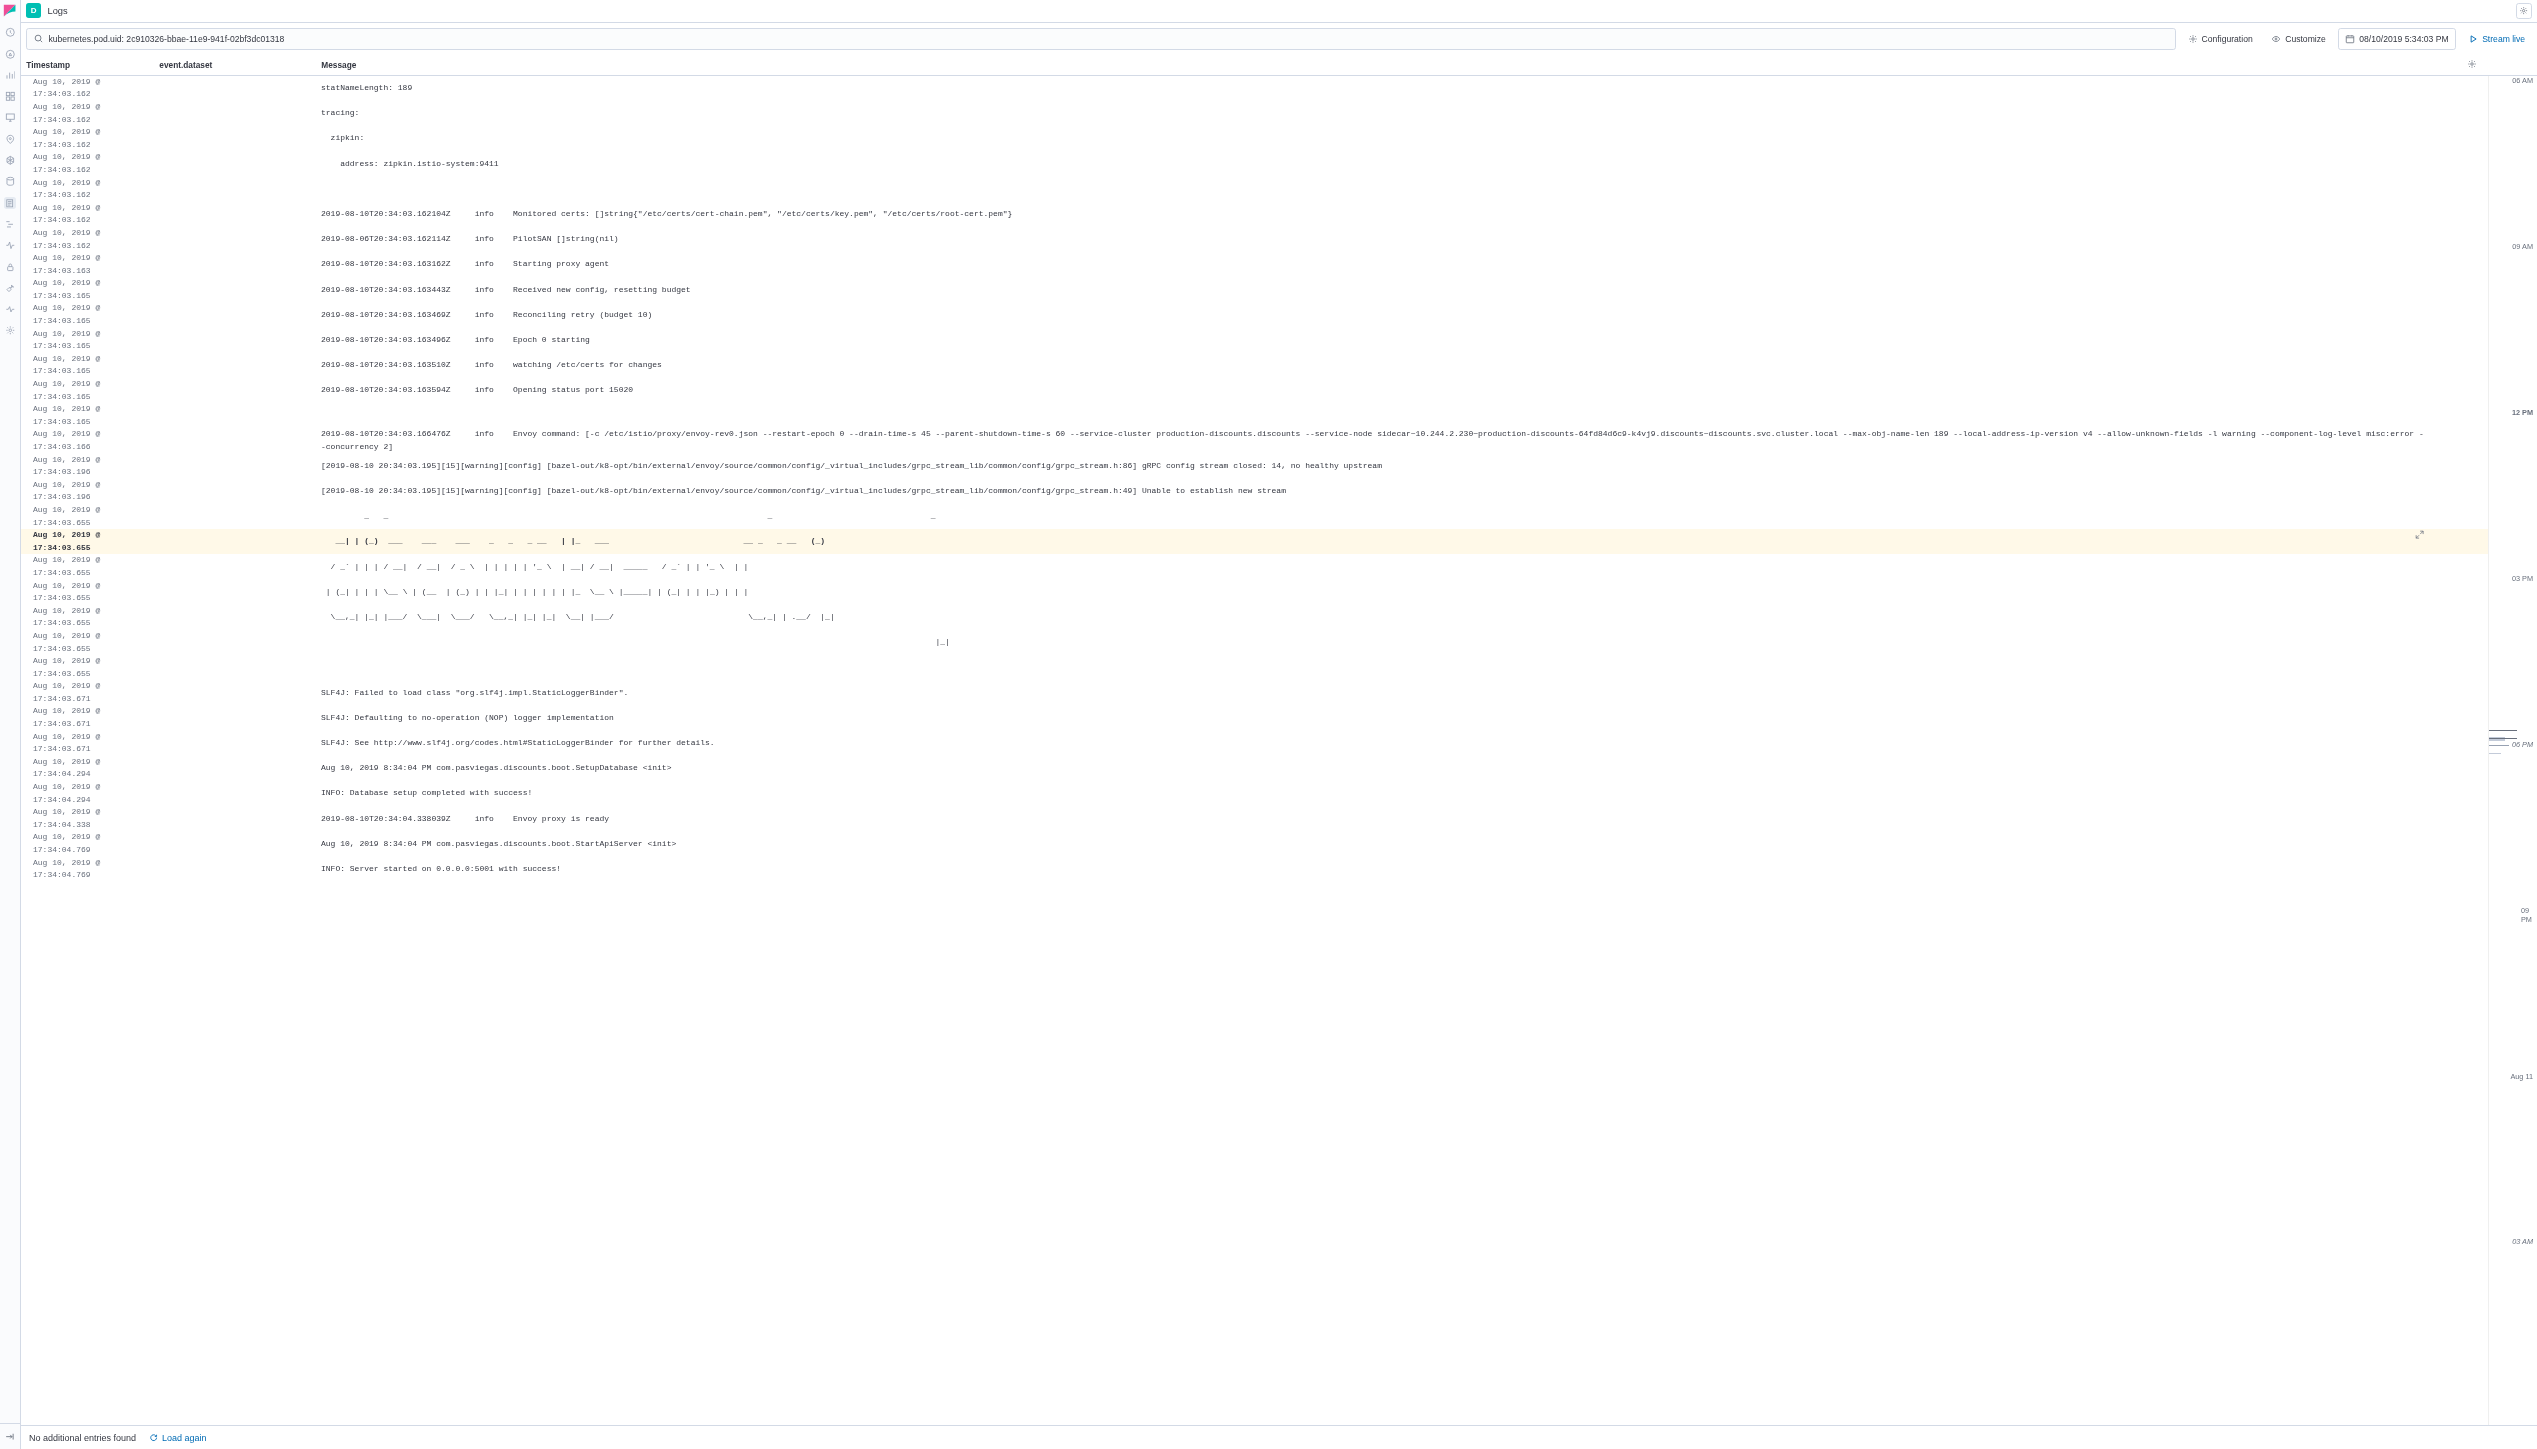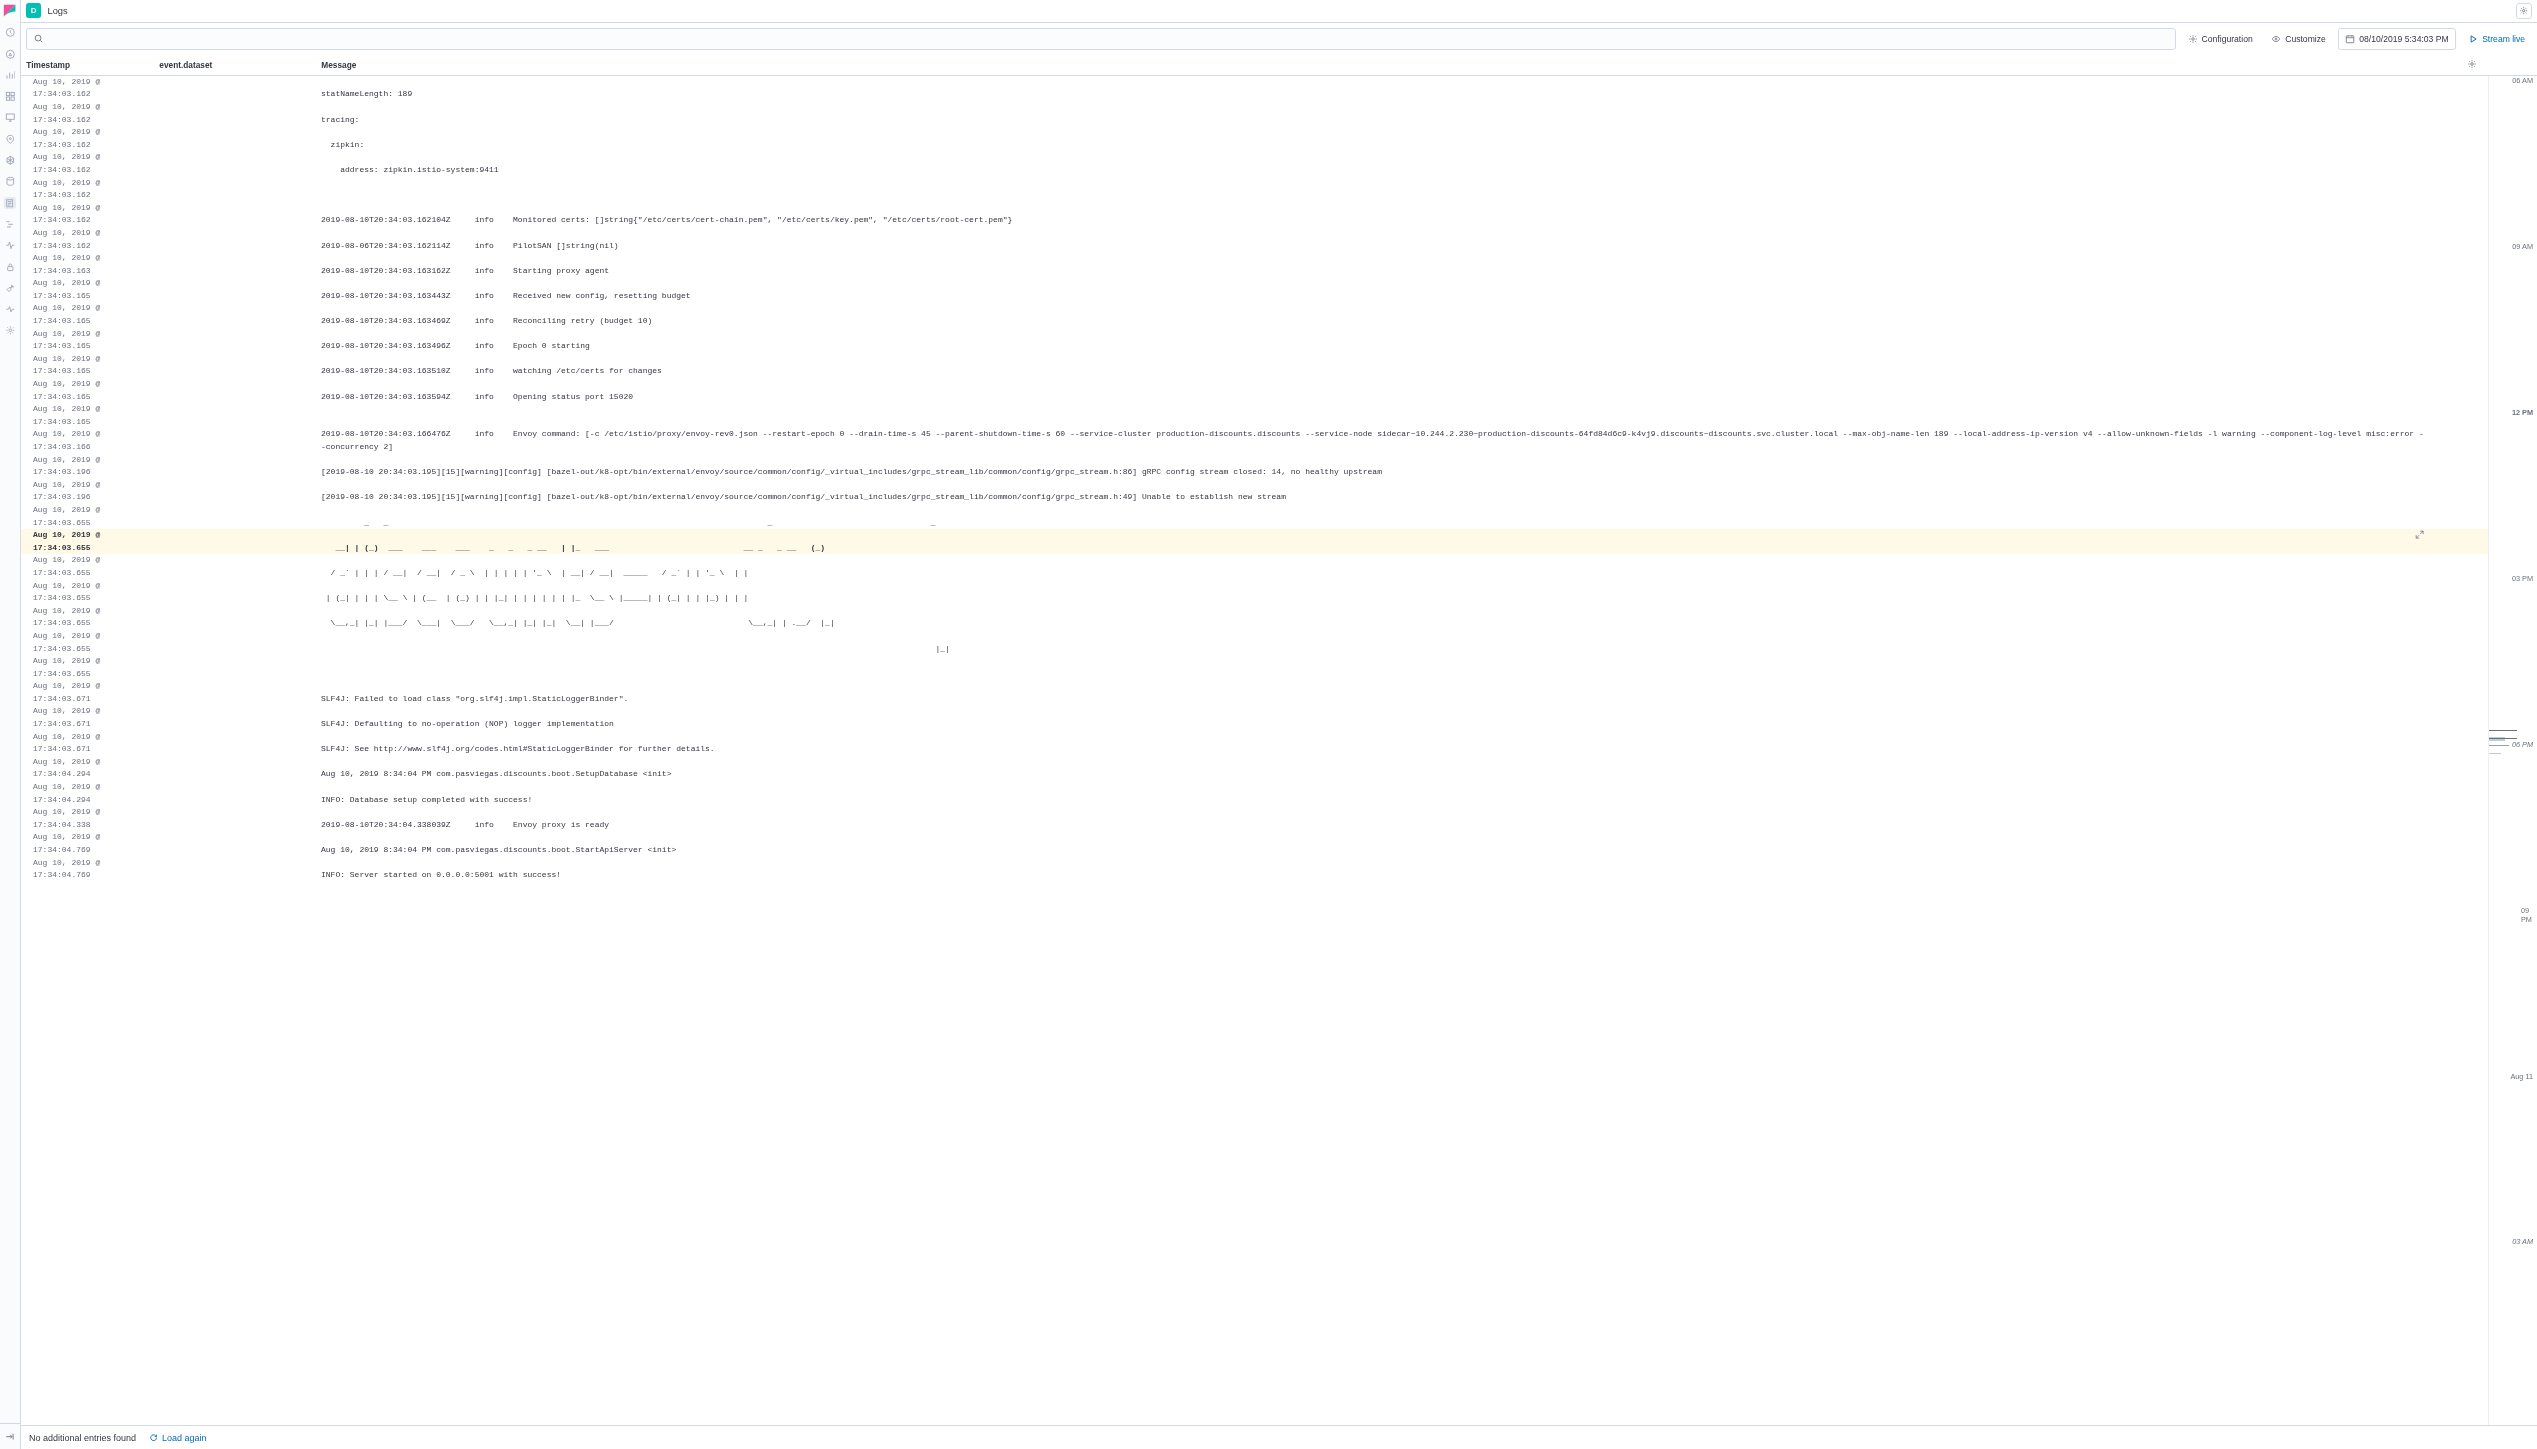--- a/index.html
+++ b/index.html
@@ -36,21 +36,21 @@
 
 .col-headers { display: flex; border-bottom: 0.7px solid #d3dae6; font-size: 8.3px; font-weight: 600; padding: 4.6px 0 4.6px 5.3px; position: relative; }
 .col-ts { width: 133px; flex-shrink:0; }
 .col-ds { width: 162px; flex-shrink:0; }
 .col-msg { flex: 1; }
 .col-headers .settings { position: absolute; right: 60px; top: 3.3px; color: #69707d; cursor:pointer; }
 
 
 .log-area { flex: 1; display: flex; min-height: 0; position: relative; }
 .log-rows { flex: 1; overflow: auto; font-family: "SFMono-Regular", Consolas, "Liberation Mono", Menlo, monospace; font-size: 8px; line-height: 12.6px; }
-.log-row { display: flex; padding: 0 0 0 12px; white-space: pre-wrap; word-break: break-word; align-items: flex-end; }
+.log-row { display: flex; padding: 0 0 0 12px; white-space: pre-wrap; word-break: break-word; align-items: center; }
 .log-row.hl { background: #fff9e8; font-weight: 600; position: relative; }
 .log-row .ts { width: 126px; flex-shrink: 0; color: #69707d; }
 .log-row.hl .ts { color: #343741; }
 .log-row .ds { width: 162px; flex-shrink: 0; }
 .log-row .msg { flex: 1; padding-right: 60px; }
 .log-row .expand-ic { position:absolute; right: 64px; top: 1.3px; color: #69707d; }
 
 
 .minimap { width: 49px; flex-shrink: 0; border-left: 0.7px solid #efefef; position: relative; font-size: 7.3px; color: #69707d; }
 .minimap .tick { position: absolute; right: 4px; }
@@ -185,20 +185,21 @@
         </div>
       </div>
     </div>
 
     <div class="toolbar">
       <div class="search-box">
         <svg width="9.3" height="9.3" viewBox="0 0 16 16" fill="none" stroke="#69707d" stroke-width="1.5">
             <circle cx="7" cy="7" r="5"></circle>
             <path d="M11 11l3 3"></path>
           </svg>
+        <input type="text" value="kubernetes.pod.uid: 2c910326-bbae-11e9-941f-02bf3dc01318" style="">
       </div>
       <div class="tb-btn">
         <svg class="ico" width="10" height="10" viewBox="0 0 16 16" fill="none" stroke="currentColor" stroke-width="1.3">
             <circle cx="8" cy="8" r="2"></circle>
             <path d="M8 2v2M8 12v2M2 8h2M12 8h2M3.5 3.5l1.4 1.4M11.1 11.1l1.4 1.4M3.5 12.5l1.4-1.4M11.1 4.9l1.4-1.4"></path>
           </svg>
         <span>Configuration</span>
       </div>
       <div class="tb-btn">
         <svg class="ico" width="10" height="10" viewBox="0 0 16 16" fill="none" stroke="currentColor" stroke-width="1.3">

